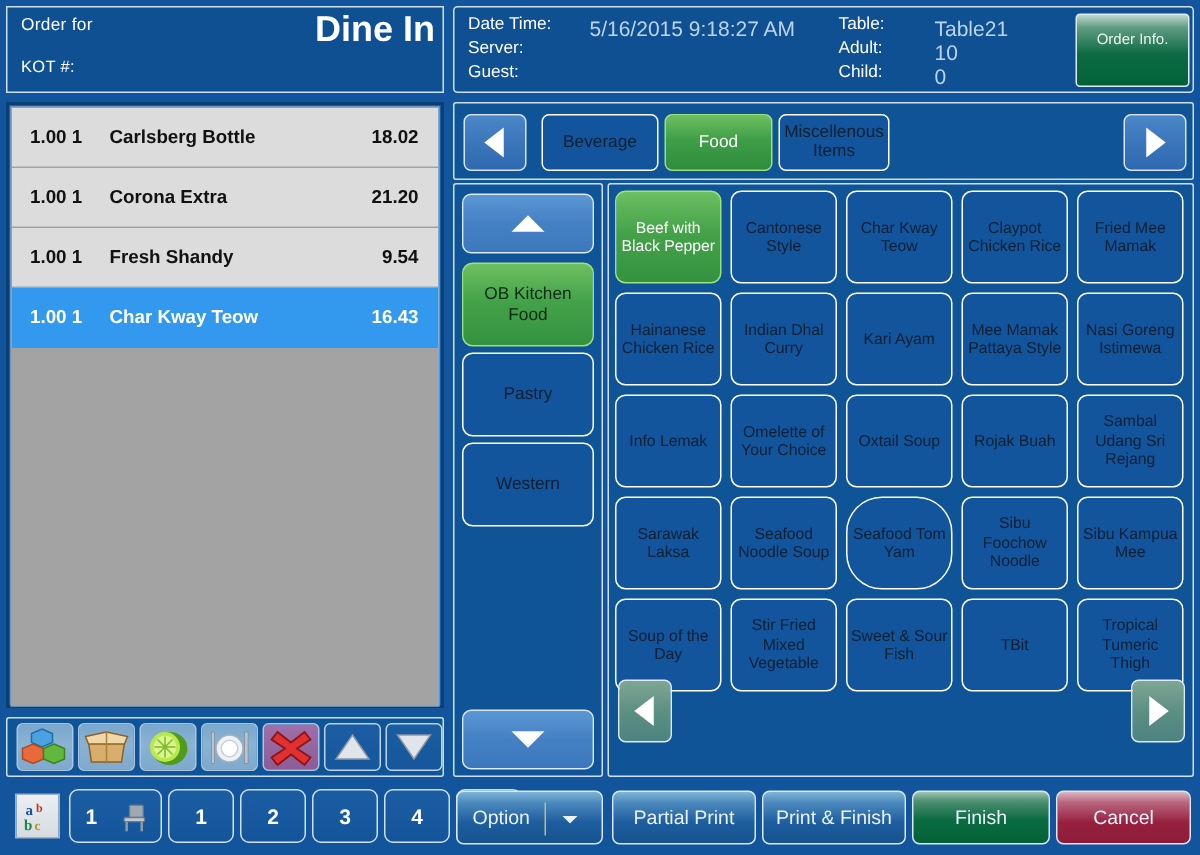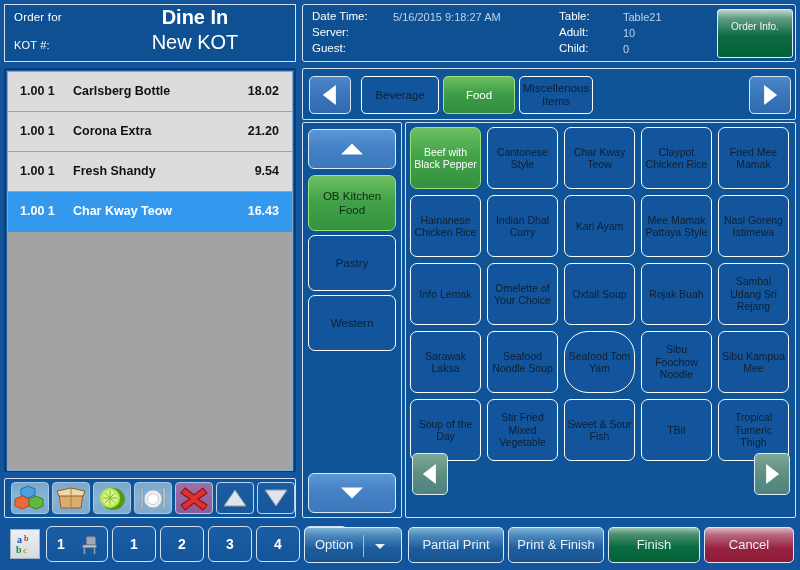--- a/index.html
+++ b/index.html
@@ -25,33 +25,33 @@
   .lbl-order-for {
     position: absolute; left: 9px; top: 6px;
     color: #ffffff; font-size: 11.5px; letter-spacing: .2px;
   }
   .lbl-kot {
     position: absolute; left: 9px; top: 34px;
     color: #ffffff; font-size: 11px; letter-spacing: .2px;
   }
   .val-dine-in {
     position: absolute; left: 95px; top: 1px; width: 190px;
-    text-align: center; color: #ffffff; font-size: 20px; font-weight: bold;
+    text-align: right; color: #ffffff; font-size: 24px; font-weight: bold;
   }
   .val-newkot {
     position: absolute; left: 95px; top: 26px; width: 190px;
     text-align: center; color: #ffffff; font-size: 20px;
   }
 
   .info-panel {
     position: absolute; left: 302px; top: 4px; width: 494px; height: 58px;
     border: 1px solid #cfe0f2; background: #0E5091; border-radius: 3px;
   }
   .info-panel .ilabel { position: absolute; color: #ffffff; font-size: 11.5px; }
-  .info-panel .ival   { position: absolute; color: #bcd4ec; font-size: 11px; }
+  .info-panel .ival   { position: absolute; color: #bcd4ec; font-size: 14px; }
   .ip-dt-l { left: 9px;  top: 5px;  }
   .ip-sv-l { left: 9px;  top: 21px; }
   .ip-gs-l { left: 9px;  top: 37px; }
   .ip-dt-v { left: 90px; top: 6px;  }
   .ip-tb-l { left: 256px; top: 5px; }
   .ip-ad-l { left: 256px; top: 21px; }
   .ip-ch-l { left: 256px; top: 37px; }
   .ip-tb-v { left: 320px; top: 6px; }
   .ip-ad-v { left: 320px; top: 22px; }
   .ip-ch-v { left: 320px; top: 38px; }
@@ -249,21 +249,20 @@
 <body>
 
 <div class="app">
 
   <div class="topbar">
 
     <div class="order-header">
       <span class="lbl-order-for">Order for</span>
       <span class="val-dine-in">Dine In</span>
       <span class="lbl-kot">KOT #:</span>
-      <span class="val-newkot">New KOT</span>
     </div>
 
     <div class="info-panel">
       <span class="ilabel ip-dt-l">Date Time:</span>
       <span class="ival  ip-dt-v">5/16/2015 9:18:27 AM</span>
       <span class="ilabel ip-sv-l">Server:</span>
       <span class="ilabel ip-gs-l">Guest:</span>
       <span class="ilabel ip-tb-l">Table:</span>
       <span class="ival  ip-tb-v">Table21</span>
       <span class="ilabel ip-ad-l">Adult:</span>

